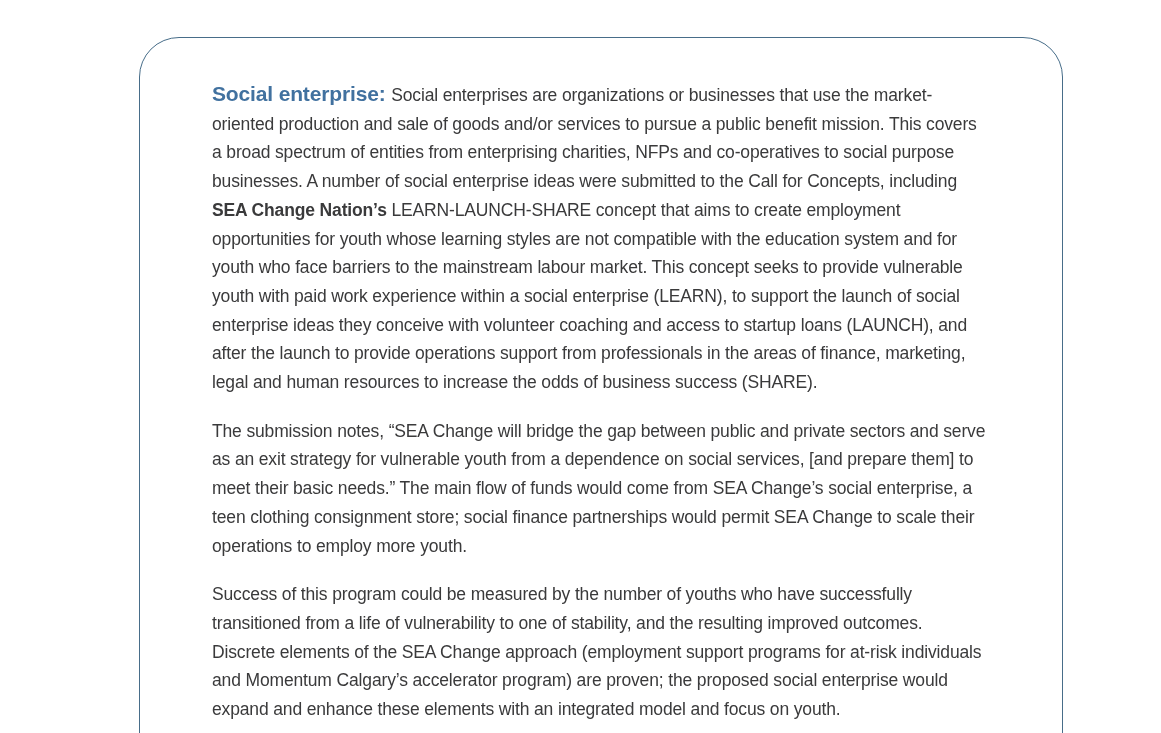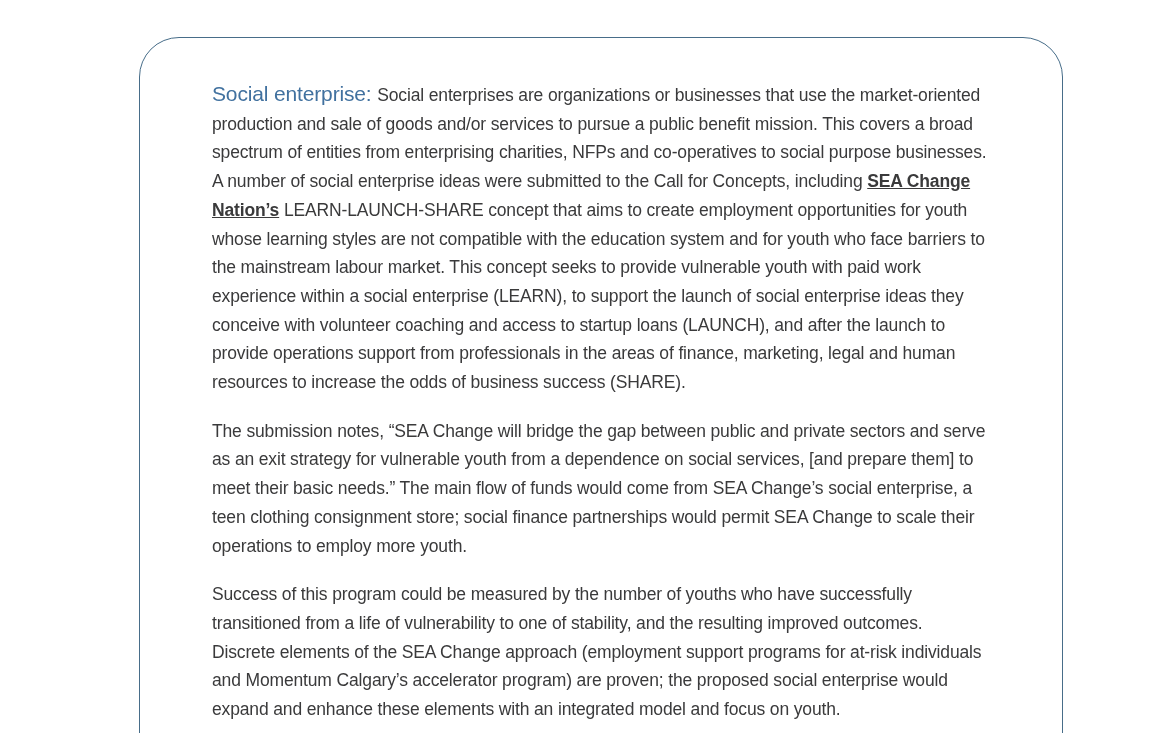--- a/index.html
+++ b/index.html
@@ -33,27 +33,26 @@
     color: #3a3a3b;
     font-size: 17.5px;
     line-height: 28.7px;
     letter-spacing: -0.15px;
   }
   .content p {
     margin: 0 0 20px 0;
   }
   .seg-heading {
     color: #41719f;
-    font-weight: normal;
+    font-weight: bold;
     font-size: 21px;
     margin-top: 48px;
   }
   .seg-bold {
     font-weight: bold;
-    text-decoration: underline;
   }
 </style>
 </head>
 <body>
 
 <div class="document-card"></div>
 <div class="content" id="article-content">
     <p><span class="seg-heading">Social enterprise: </span><span class="seg-body">Social enterprises are organizations or businesses that use the market-oriented production and sale of goods and/or services to pursue a public benefit mission. This covers a broad spectrum of entities from enterprising charities, NFPs and co-operatives to social purpose businesses. A number of social enterprise ideas were submitted to the Call for Concepts, including </span><span class="seg-bold">SEA Change Nation’s</span><span class="seg-body"> LEARN-LAUNCH-SHARE concept that aims to create employment opportunities for youth whose learning styles are not compatible with the education system and for youth who face barriers to the mainstream labour market. This concept seeks to provide vulnerable youth with paid work experience within a social enterprise (LEARN), to support the launch of social enterprise ideas they conceive with volunteer coaching and access to startup loans (LAUNCH), and after the launch to provide operations support from professionals in the areas of finance, marketing, legal and human resources to increase the odds of business success (SHARE).</span></p>
     <p><span class="seg-body">The submission notes, “SEA Change will bridge the gap between public and private sectors and serve as an exit strategy for vulnerable youth from a dependence on social services, [and prepare them] to meet their basic needs.” The main flow of funds would come from SEA Change’s social enterprise, a teen clothing consignment store; social finance partnerships would permit SEA Change to scale their operations to employ more youth.</span></p>
     <p><span class="seg-body">Success of this program could be measured by the number of youths who have successfully transitioned from a life of vulnerability to one of stability, and the resulting improved outcomes. Discrete elements of the SEA Change approach (employment support programs for at-risk individuals and Momentum Calgary’s accelerator program) are proven; the proposed social enterprise would expand and enhance these elements with an integrated model and focus on youth.</span></p>

